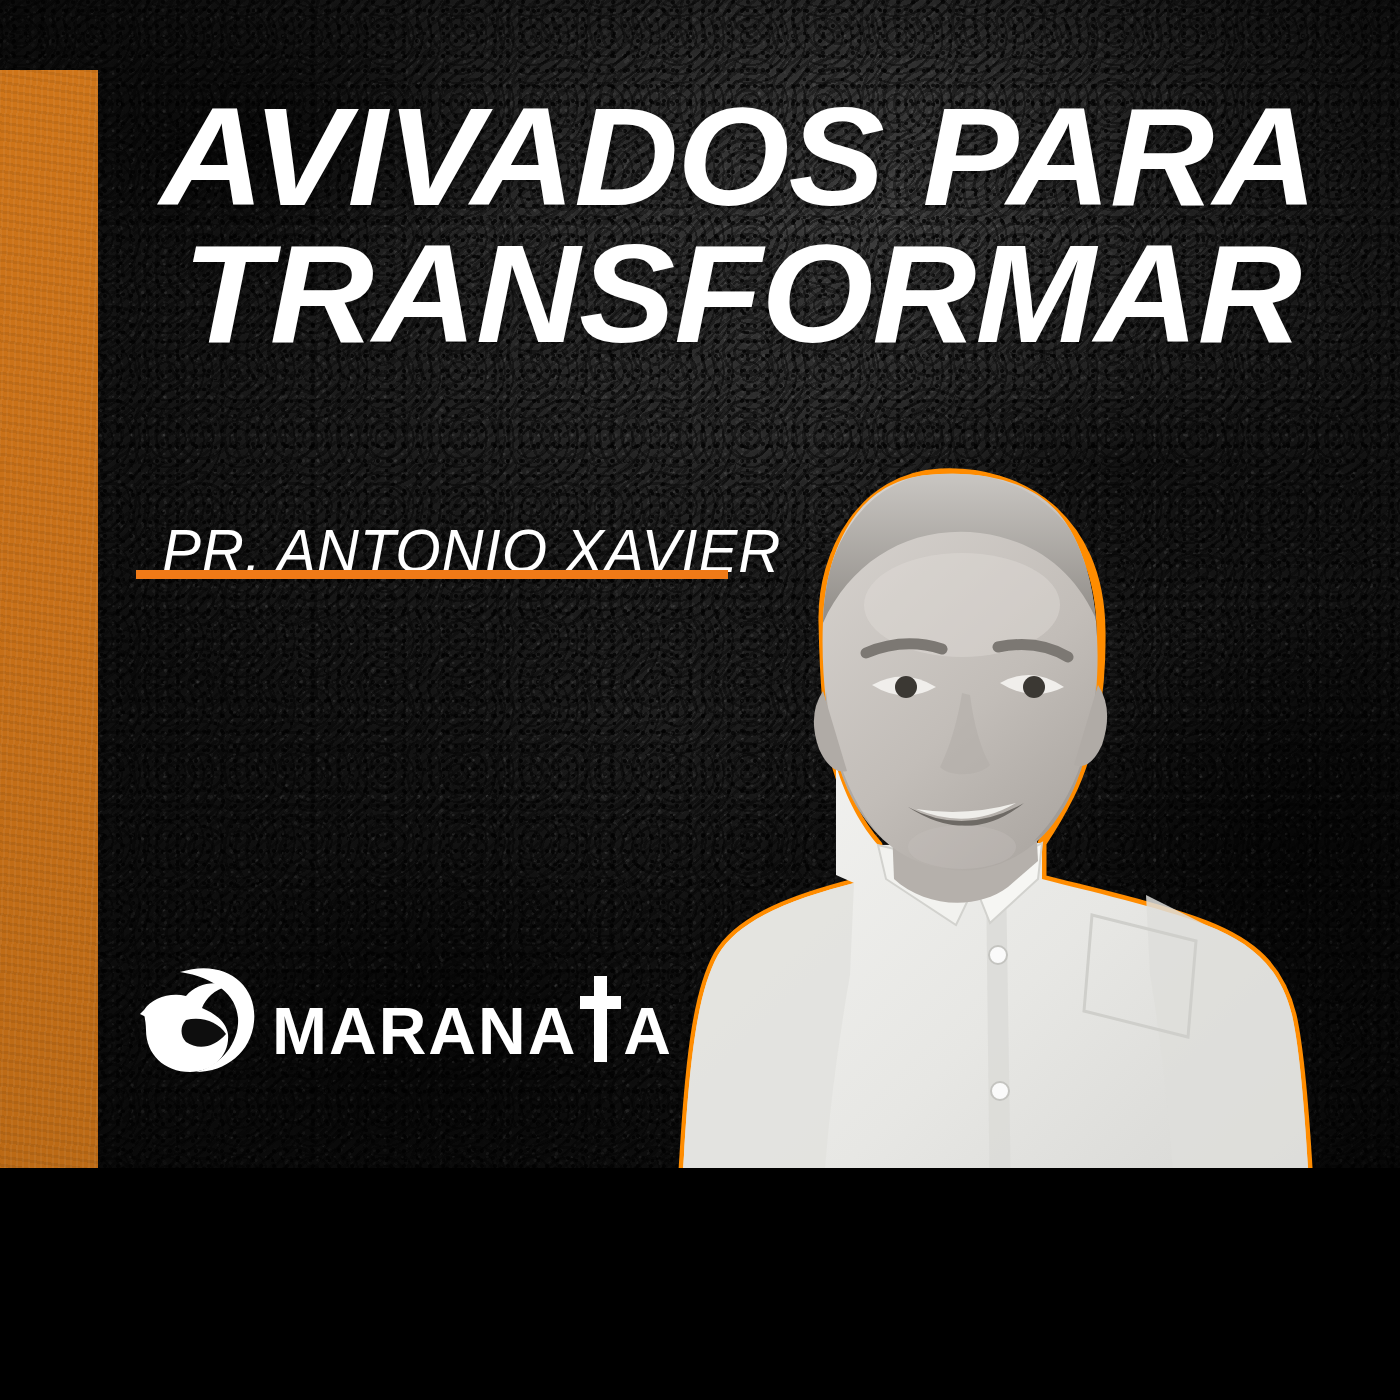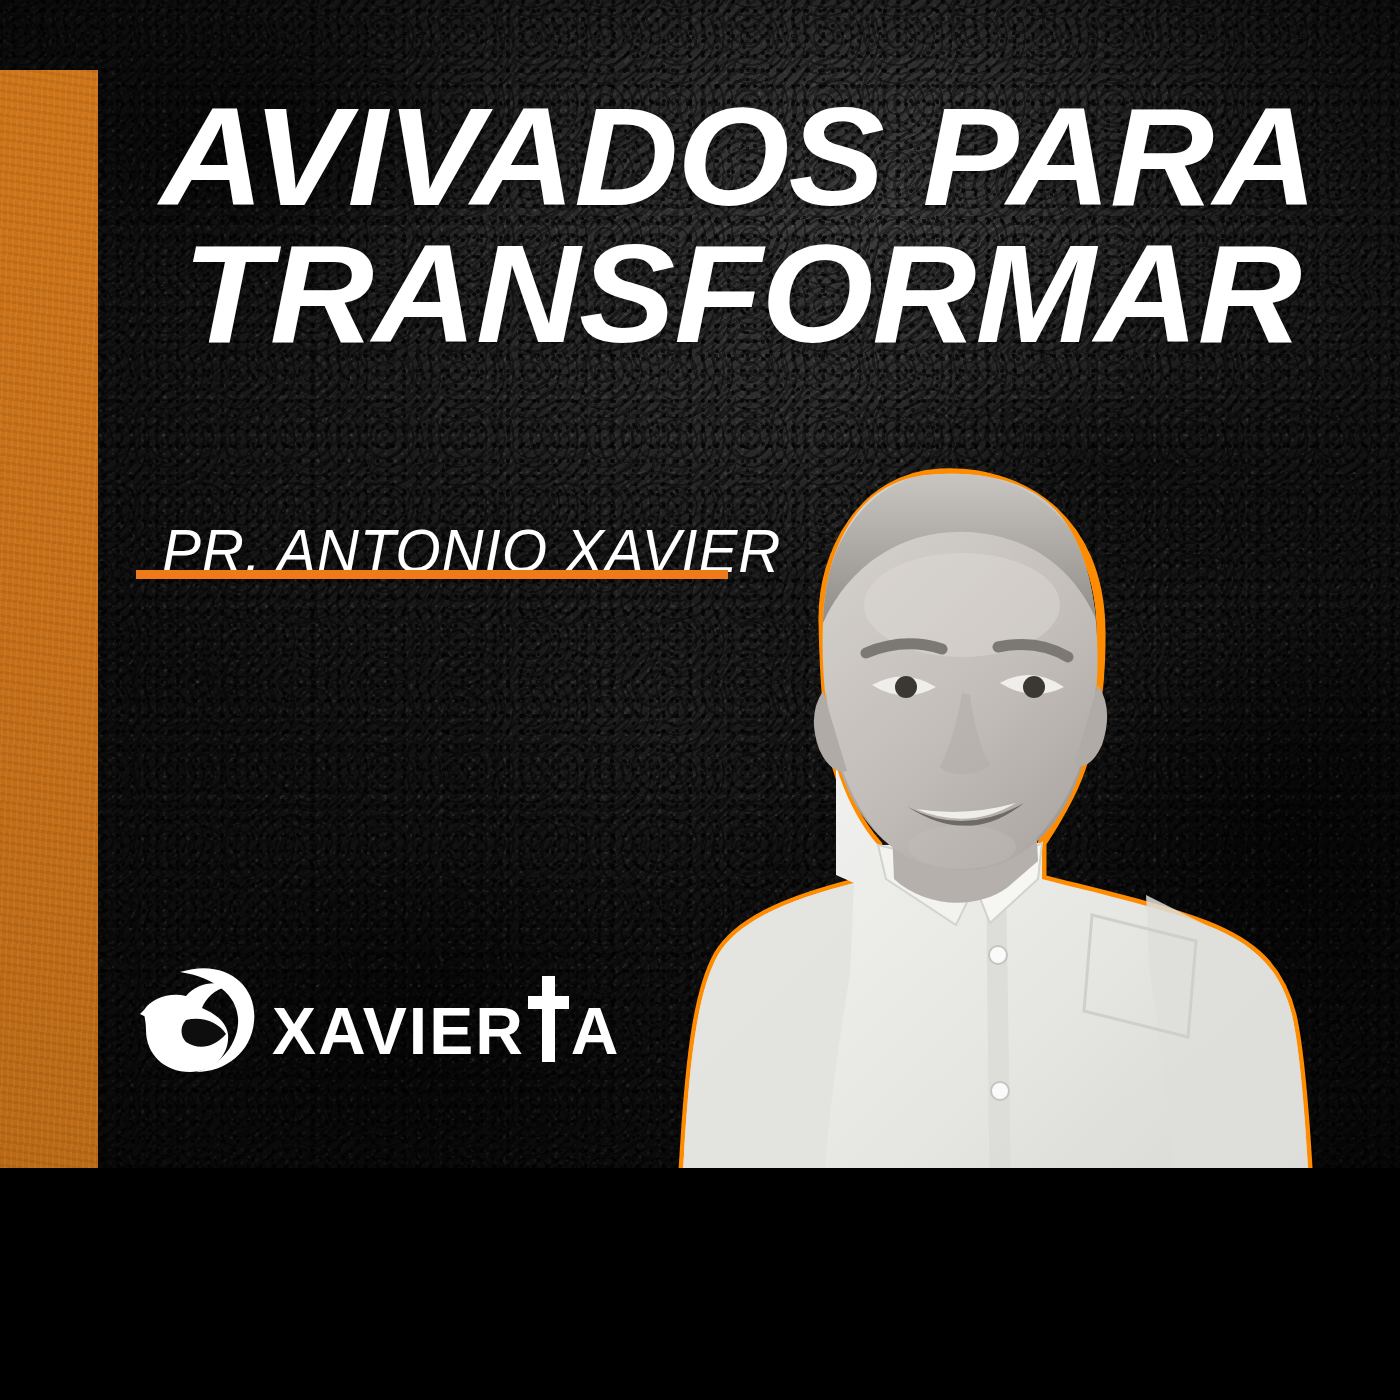--- a/index.html
+++ b/index.html
@@ -301,21 +301,21 @@
                  C90 92 72 108 50 108 C24 108 6 90 6 66
                  C6 58 4 52 4 46 Z" fill="#ffffff"></path>
 
         <path d="M46 56 C62 52 78 58 86 70 C74 84 58 86 46 78 C40 72 40 62 46 56 Z" fill="#0e0e0e"></path>
 
         <path d="M4 46 L0 50 L8 54 Z" fill="#ffffff"></path>
       </svg>
     </span>
     <span class="logo-word">
 
-    <span class="logo-text">XAVIER</span>
+    <span class="logo-text">MARANA</span>
         <span style="display: inline-block; width: 44px; height: 86px; position: relative; margin: 0px 1px 2px;"><svg viewBox="0 0 44 86" xmlns="http://www.w3.org/2000/svg" aria-label="cross">
             <rect x="16" y="0" width="13" height="86" fill="#ffffff"></rect>
             <rect x="2" y="20" width="41" height="13" fill="#ffffff"></rect>
           </svg></span>
         <span class="logo-text">A</span>
       </span>
   </div>
 
 </div>
 

